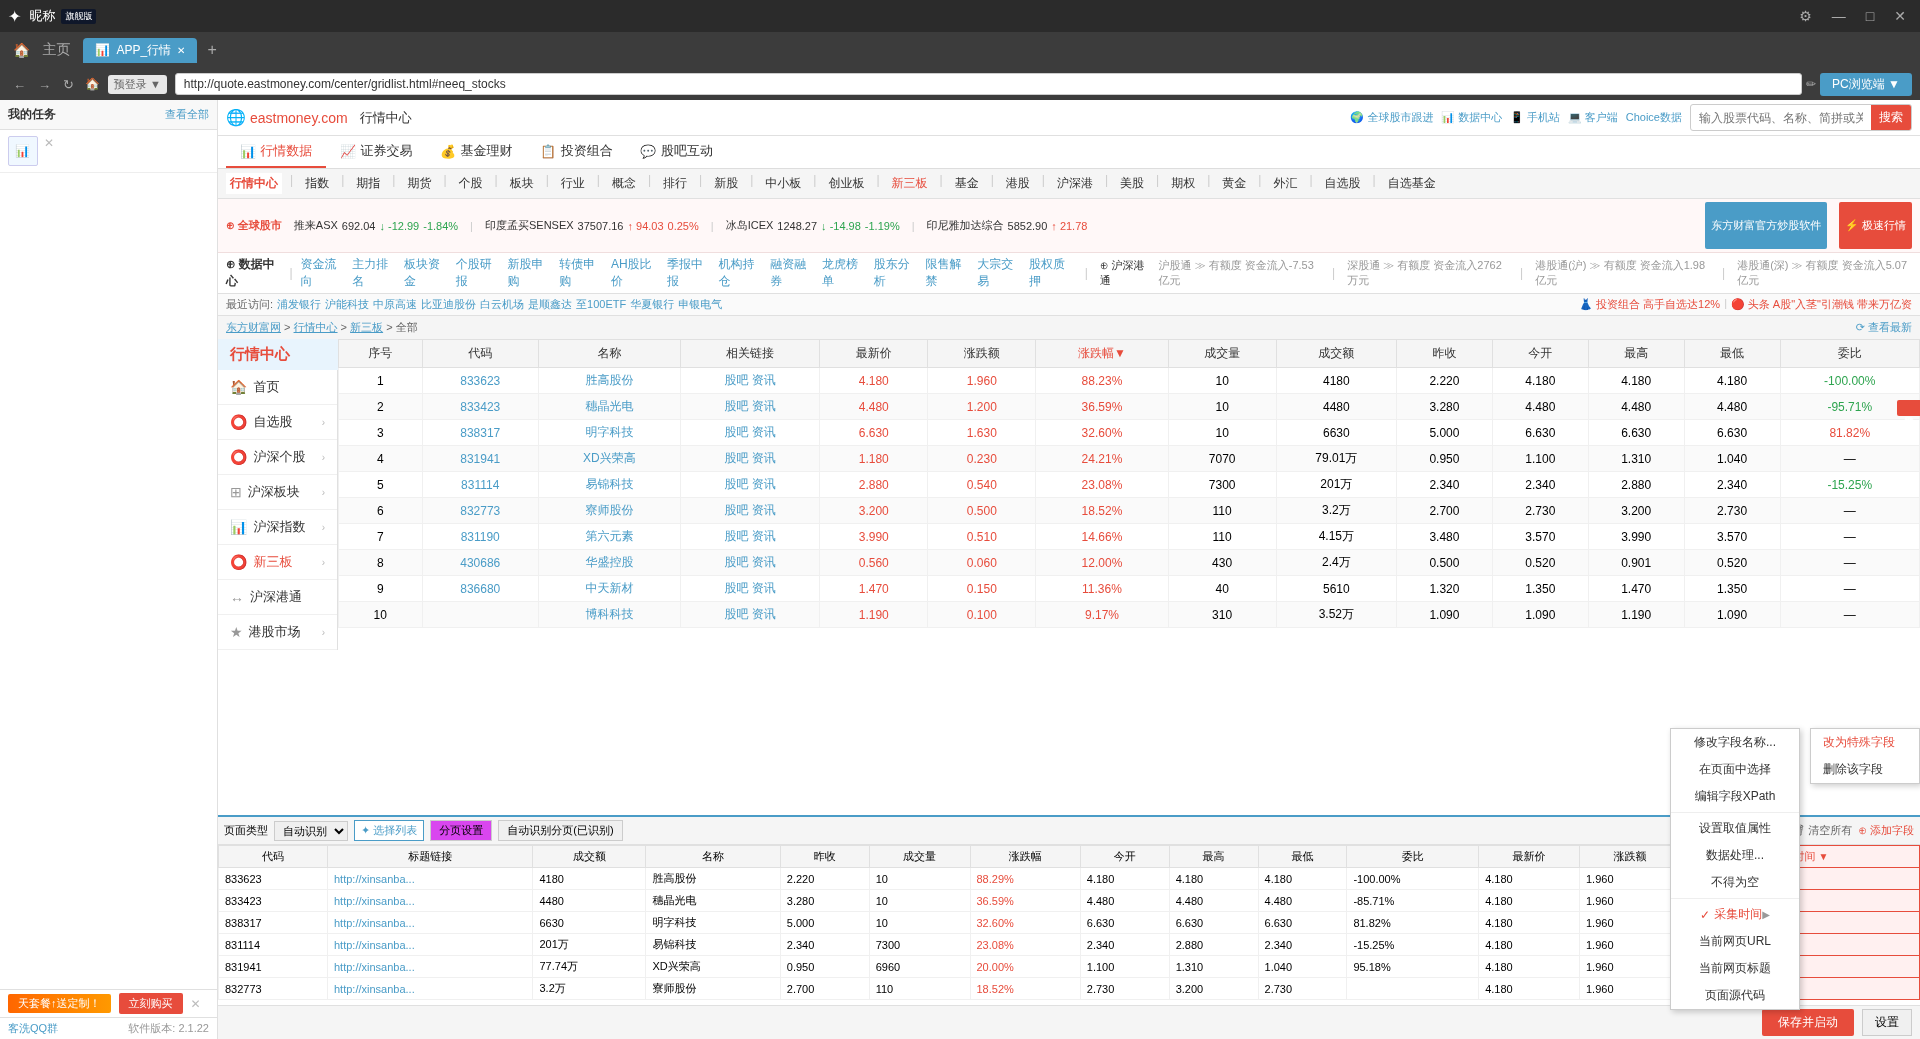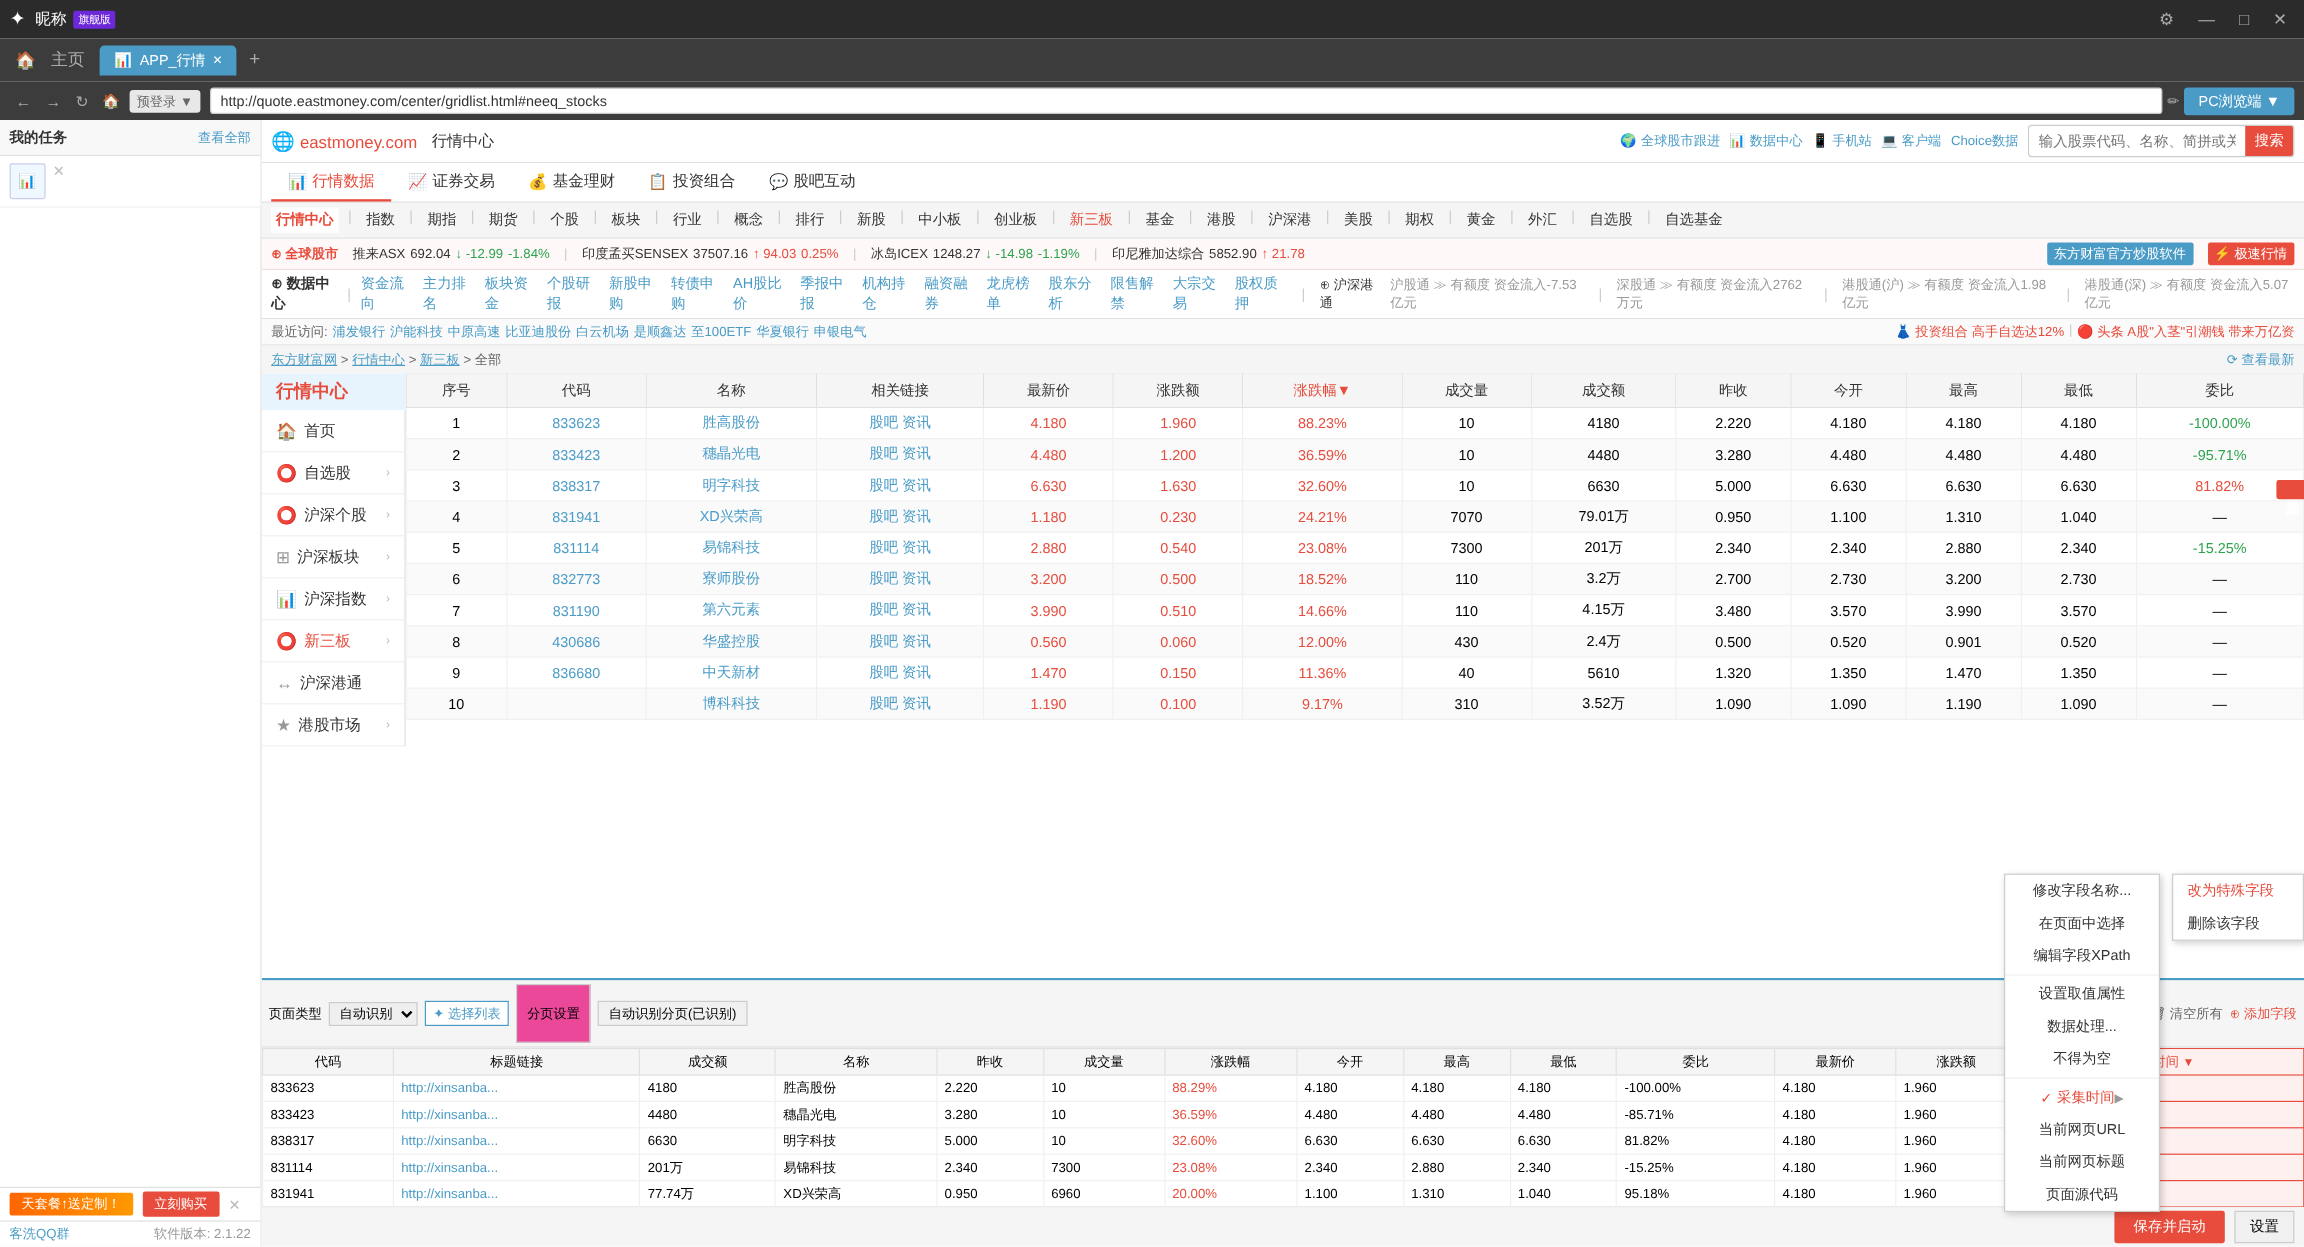--- a/index.html
+++ b/index.html
@@ -2,21 +2,21 @@
 <html><head>
   <meta charset="utf-8">
   <style>
     * { margin: 0; padding: 0; box-sizing: border-box; }
     body { font-family: 'Microsoft YaHei', Arial, sans-serif; font-size: 12px; background: #f0f0f0; width: 1920px; height: 1039px; overflow: hidden; }
     
     
     .title-bar { height: 32px; background: #2b2b2b; display: flex; align-items: center; padding: 0 8px; }
     .title-bar-icon { color: #fff; margin-right: 8px; font-size: 16px; }
     .app-name { color: #fff; font-size: 13px; }
-    .title-badge { background: #6d28d9; color: #fff; font-size: 9px; padding: 1px 4px; border-radius: 2px; margin-left: 6px; text-align: center; }
+    .title-badge { background: #0f172a; color: #fff; font-size: 9px; padding: 1px 4px; border-radius: 2px; margin-left: 6px; text-align: center; }
     .title-controls { margin-left: auto; display: flex; gap: 8px; }
     .title-ctrl-btn { color: #aaa; font-size: 14px; cursor: pointer; padding: 2px 6px; }
 
     
     .browser-chrome { background: #3c3c3c; height: 36px; display: flex; align-items: center; padding: 0 8px; gap: 4px; }
     .browser-tab { background: #4a9cc7; color: #fff; padding: 4px 12px; border-radius: 4px 4px 0 0; font-size: 12px; display: flex; align-items: center; gap: 6px; }
     .browser-tab .close-x { cursor: pointer; font-size: 10px; }
     .new-tab-btn { color: #aaa; font-size: 16px; cursor: pointer; padding: 2px 6px; }
     .nav-btn { color: #aaa; cursor: pointer; padding: 2px 5px; font-size: 14px; }
 
@@ -68,21 +68,21 @@
     .cat-item.active { color: #e74c3c; font-weight: bold; background: #fff; }
     .cat-sep { color: #ccc; }
     
     
     .market-ticker { background: #fff8f8; border-bottom: 1px solid #f0dede; padding: 3px 8px; display: flex; gap: 12px; align-items: center; font-size: 11px; overflow: hidden; }
     .ticker-item { display: flex; align-items: center; gap: 4px; }
     .ticker-name { color: #333; }
     .ticker-val { color: #333; }
     .ticker-chg.up { color: #e74c3c; }
     .ticker-chg.down { color: #2ea44f; }
-    .ticker-btn { background: #e74c3c; color: #fff; border: none; padding: 2px 6px; border-radius: 2px; font-size: 11px; cursor: pointer; font-family: Liberation Serif, serif; }
+    .ticker-btn { background: #e74c3c; color: #fff; border: none; padding: 16px 6px; border-radius: 2px; font-size: 11px; cursor: pointer; }
     
     
     .data-tools { background: #fff; border-bottom: 1px solid #e0e0e0; padding: 3px 8px; display: flex; gap: 8px; align-items: center; font-size: 12px; }
     .data-tool-item { color: #4a9cc7; cursor: pointer; }
     .data-tool-sep { color: #ccc; }
     
     
     .notice-bar { background: #fafafa; border-bottom: 1px solid #e0e0e0; padding: 3px 8px; font-size: 11px; color: #666; display: flex; gap: 4px; }
     .notice-link { color: #4a9cc7; cursor: pointer; }
     .notice-promo { color: #e74c3c; font-size: 11px; }
@@ -112,21 +112,21 @@
     .data-table tr:nth-child(even) td { background: #fafafa; }
     .link-cell { color: #4a9cc7; cursor: pointer; }
     .up-val { color: #e74c3c; }
     .down-val { color: #2ea44f; }
     
     
     .bottom-panel { height: 224px; border-top: 2px solid #4a9cc7; background: #fff; display: flex; flex-direction: column; }
     .bottom-toolbar { background: #f5f5f5; border-bottom: 1px solid #e0e0e0; padding: 3px 6px; display: flex; align-items: center; gap: 6px; font-size: 11px; }
     .page-type-select { border: 1px solid #ccc; padding: 2px 4px; font-size: 11px; }
     .col-select { border: 1px solid #4a9cc7; color: #4a9cc7; background: #fff; padding: 2px 6px; font-size: 11px; cursor: pointer; }
-    .page-settings-btn { background: #ec4899; border: 1px solid #ccc; padding: 16px 8px; font-size: 11px; cursor: pointer; }
+    .page-settings-btn { background: #d946ef; border: 1px solid #ccc; padding: 2px 8px; font-size: 11px; cursor: pointer; }
     .auto-page-btn { background: #f0f0f0; border: 1px solid #ccc; padding: 2px 8px; font-size: 11px; cursor: pointer; }
     .bottom-toolbar-right { margin-left: auto; display: flex; gap: 6px; align-items: center; }
     .deepcollect-btn { color: #4a9cc7; cursor: pointer; font-size: 11px; }
     .clear-all-btn { color: #666; cursor: pointer; font-size: 11px; }
     .add-field-btn { color: #e74c3c; cursor: pointer; font-size: 11px; }
     .bottom-table { flex: 1; overflow: auto; }
     .bottom-data-table { width: 100%; border-collapse: collapse; font-size: 11px; }
     .bottom-data-table th { background: #f5f5f5; border: 1px solid #e0e0e0; padding: 3px 6px; white-space: nowrap; font-weight: normal; }
     .bottom-data-table td { border: 1px solid #f0f0f0; padding: 3px 6px; white-space: nowrap; }
     .col-highlight { background: #fff0f0 !important; border: 1px solid #e74c3c !important; color: #e74c3c; }

